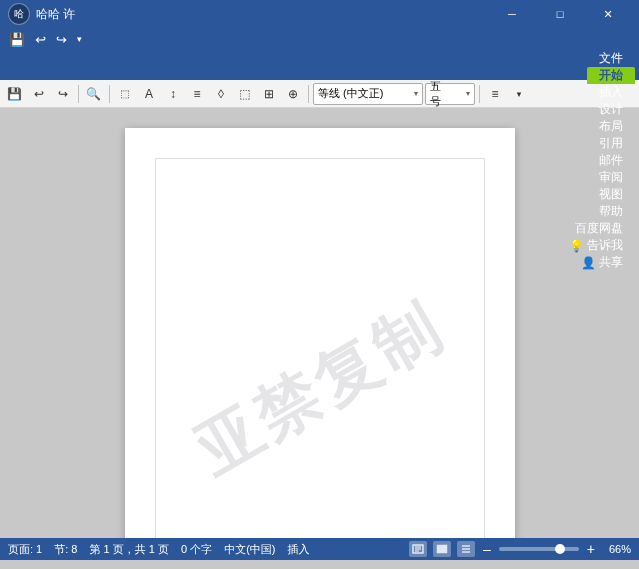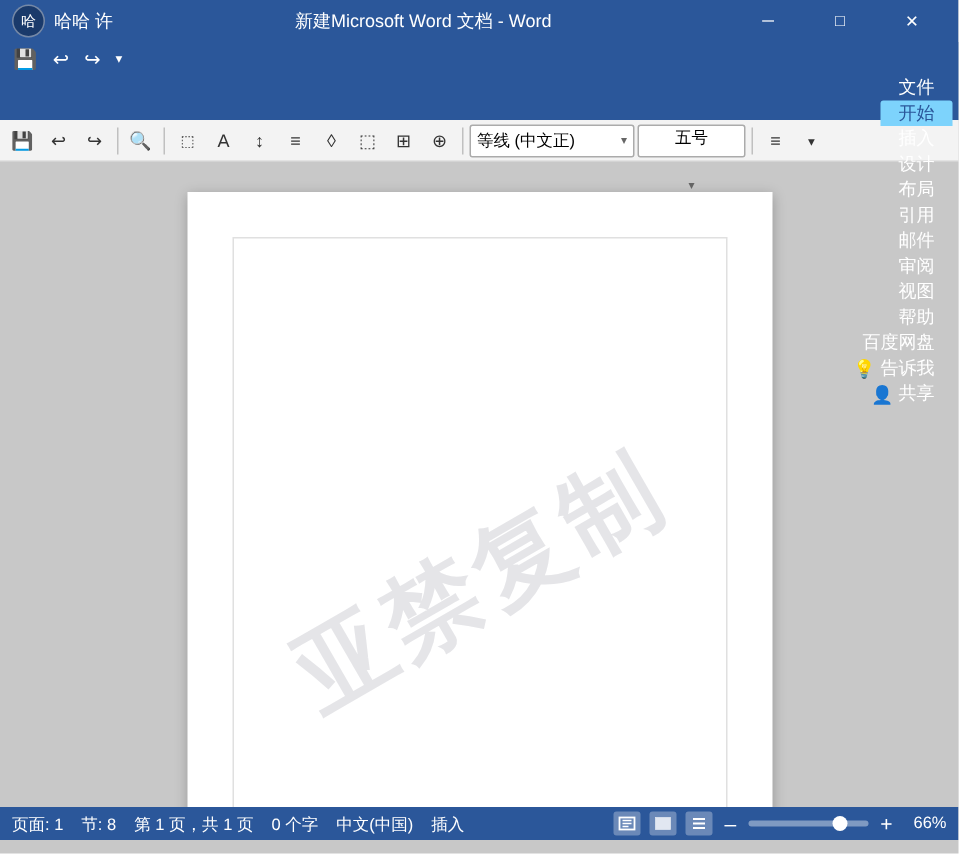--- a/index.html
+++ b/index.html
@@ -75,23 +75,23 @@
       height: 26px;
       padding: 0 12px;
       font-size: 12px;
       color: white;
       display: flex;
       align-items: center;
       cursor: pointer;
       border-radius: 2px 2px 0 0;
     }
     .ribbon-tab.active {
-      background: #7dd3fc;
+      background: #84cc16;
       color: #2b579a;
-      font-weight: normal;
+      font-weight: bold;
     }
 
     #quick-access {
       height: 22px;
       background: #2b579a;
       display: flex;
       align-items: center;
       padding: 0 6px;
       gap: 4px;
     }
@@ -137,21 +137,21 @@
       background: white;
       font-size: 11px;
       padding: 0 4px;
       cursor: pointer;
       display: flex;
       align-items: center;
       gap: 20px;
       border-radius: 2px;
     }
     .font-select-name { width: 110px; }
-    .font-select-size { width: 72px; flex-direction: column; }
+    .font-select-size { width: 50px; }
     .dropdown-arrow {
       font-size: 8px;
       color: #666;
     }
 
     
     #doc-area {
       background: #c8c8c8;
       flex: 1;
       display: flex;
@@ -251,21 +251,20 @@
     }
   </style>
 </head>
 <body>
 
 <div id="title-bar">
   <div id="user-area">
     <div id="avatar">哈</div>
     <span>哈哈 许</span>
   </div>
-  <div id="title-text">新建Microsoft Word 文档 - Word</div>
   <div id="window-controls">
     <div class="win-btn">─</div>
     <div class="win-btn">□</div>
     <div class="win-btn close">✕</div>
   </div>
 </div>
 
 <div id="ribbon-tabs-wrapper" style="background:#2b579a; display:flex; flex-direction:column;">
 
   <div id="quick-access">

